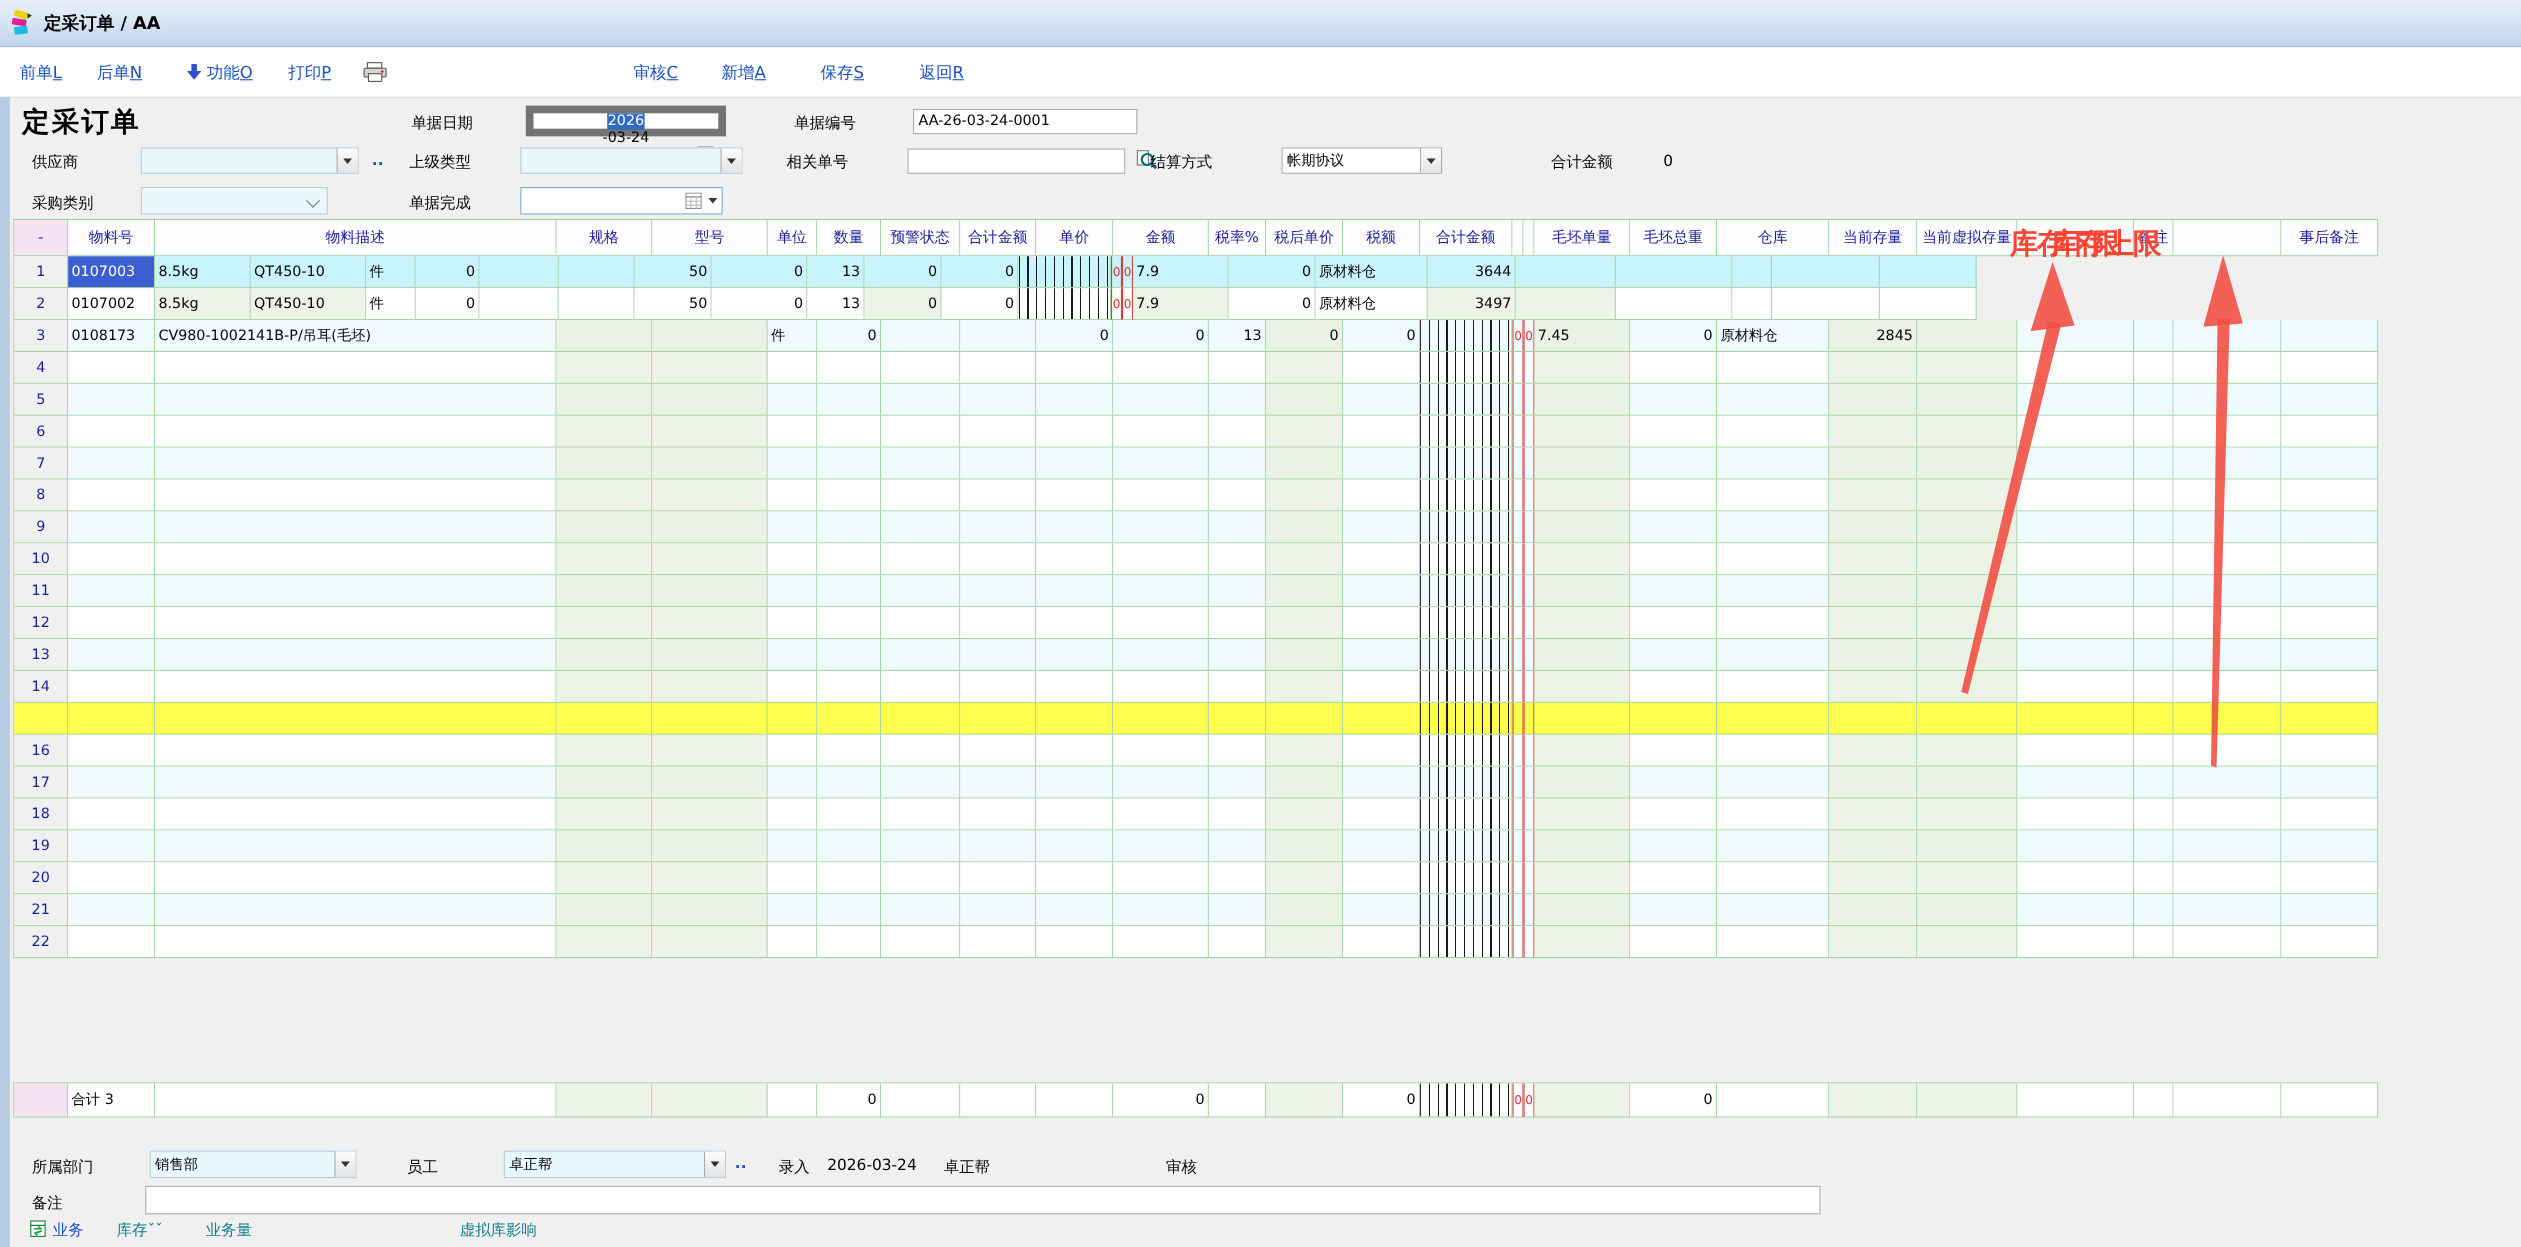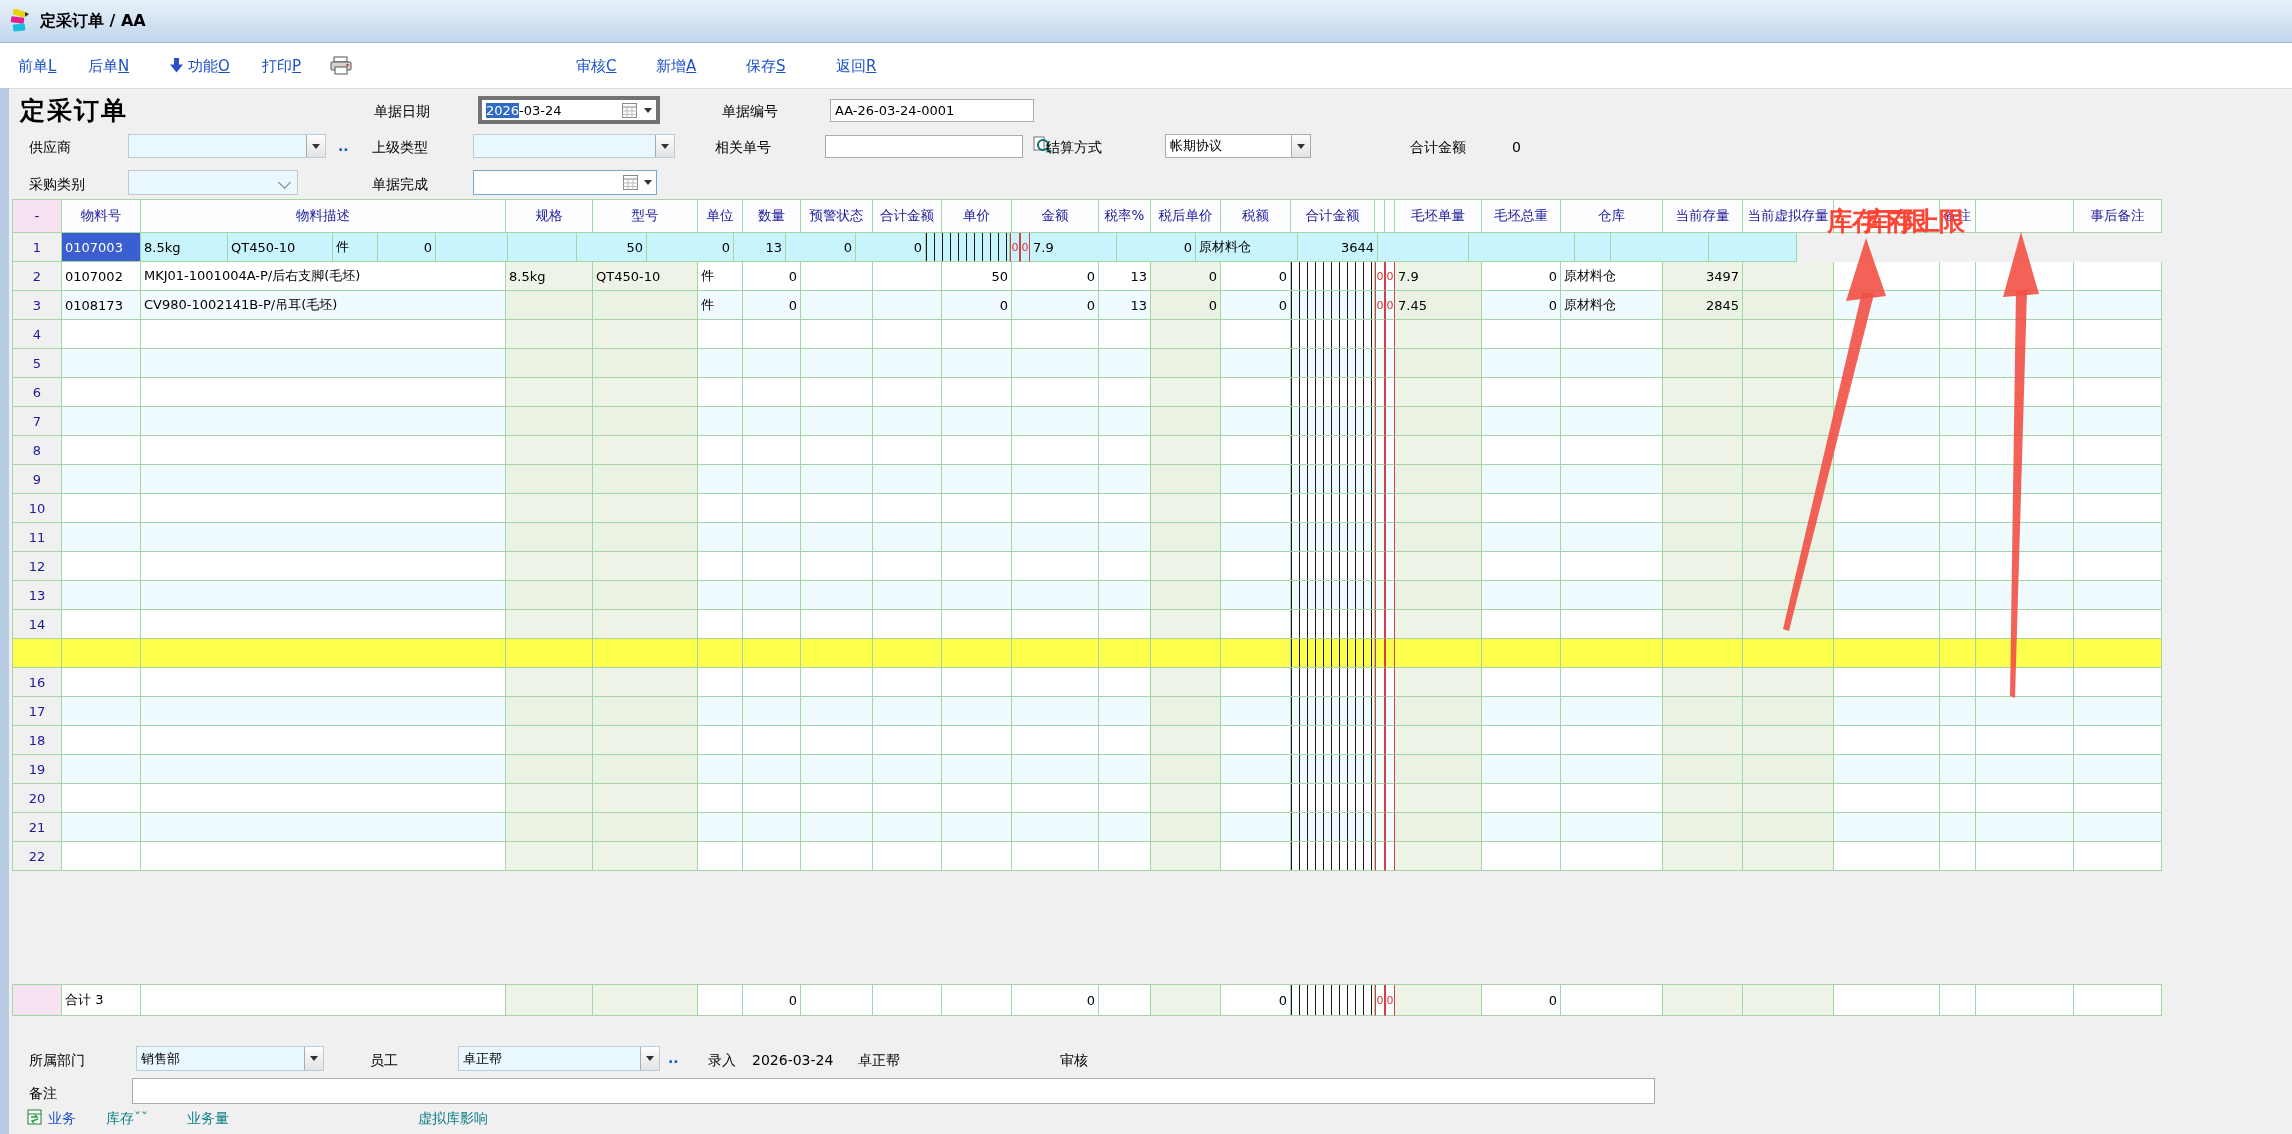--- a/index.html
+++ b/index.html
@@ -25,21 +25,21 @@
   
   .combo{position:absolute;display:flex;align-items:center;background:#E9F7FE;border:1px solid #B9CDDC;box-sizing:border-box;}
   .combo.white{background:#fff;border:1px solid #ABABAB;}
   .combo .cval{flex:1;font-size:13px;padding:0 4px;overflow:hidden;white-space:nowrap;}
   .ddbtn{width:19px;height:100%;background:linear-gradient(#FDFDFD,#E3E3E3);border-left:1px solid #ABABAB;
     display:flex;align-items:center;justify-content:center;box-sizing:border-box;cursor:pointer;}
   .tri{width:0;height:0;border-left:4px solid transparent;border-right:4px solid transparent;border-top:5px solid #333;}
   .chev{width:8px;height:8px;border-right:1px solid #777;border-bottom:1px solid #777;transform:rotate(45deg);margin-right:8px;}
   .tinput{position:absolute;background:#fff;border:1px solid #ABABAB;box-sizing:border-box;
     font-size:13px;display:flex;align-items:center;padding:0 4px;white-space:nowrap;}
-  .dateinput{border:4px solid #737373;}
+  .dateinput{border:7px solid #737373;flex-direction:column;}
   .selyear{background:#316AC5;color:#fff;}
   .dots{position:absolute;color:#1C50C8;font-weight:bold;font-size:14px;cursor:pointer;}
   .calico{margin-left:auto;display:inline-flex;align-items:center;}
   
   .grid{position:absolute;left:12px;top:199px;border-left:1px solid #A5D5A5;border-top:1px solid #A5D5A5;}
   .trow{display:flex;height:29px;}
   .trow.head{height:33px;}
   .cell{box-sizing:border-box;border-right:1px solid #A5D5A5;border-bottom:1px solid #A5D5A5;
     font-size:13px;display:flex;align-items:center;padding:0 3px;overflow:hidden;white-space:nowrap;
     background-color:#fff;}
@@ -244,21 +244,20 @@
         <div class="cell r g" style="width: 80px;">3644</div>
         <div class="cell g" style="width: 91px;"></div>
         <div class="cell" style="width: 106px;"></div>
         <div class="cell" style="width: 36px;"></div>
         <div class="cell" style="width: 98px;"></div>
         <div class="cell" style="width: 88px;"></div>
       </div>
       <div class="trow v-even">
         <div class="cell c rn" style="width: 49px;">2</div>
         <div class="cell" style="width: 79px;">0107002</div>
-        <div class="cell" style="width: 365px;">MKJ01-1001004A-P/后右支脚(毛坯)</div>
         <div class="cell g" style="width: 87px;">8.5kg</div>
         <div class="cell g" style="width: 105px;">QT450-10</div>
         <div class="cell" style="width: 45px;">件</div>
         <div class="cell r" style="width: 58px;">0</div>
         <div class="cell" style="width: 72px;"></div>
         <div class="cell" style="width: 69px;"></div>
         <div class="cell r" style="width: 70px;">50</div>
         <div class="cell r" style="width: 87px;">0</div>
         <div class="cell r" style="width: 52px;">13</div>
         <div class="cell r g" style="width: 70px;">0</div>

